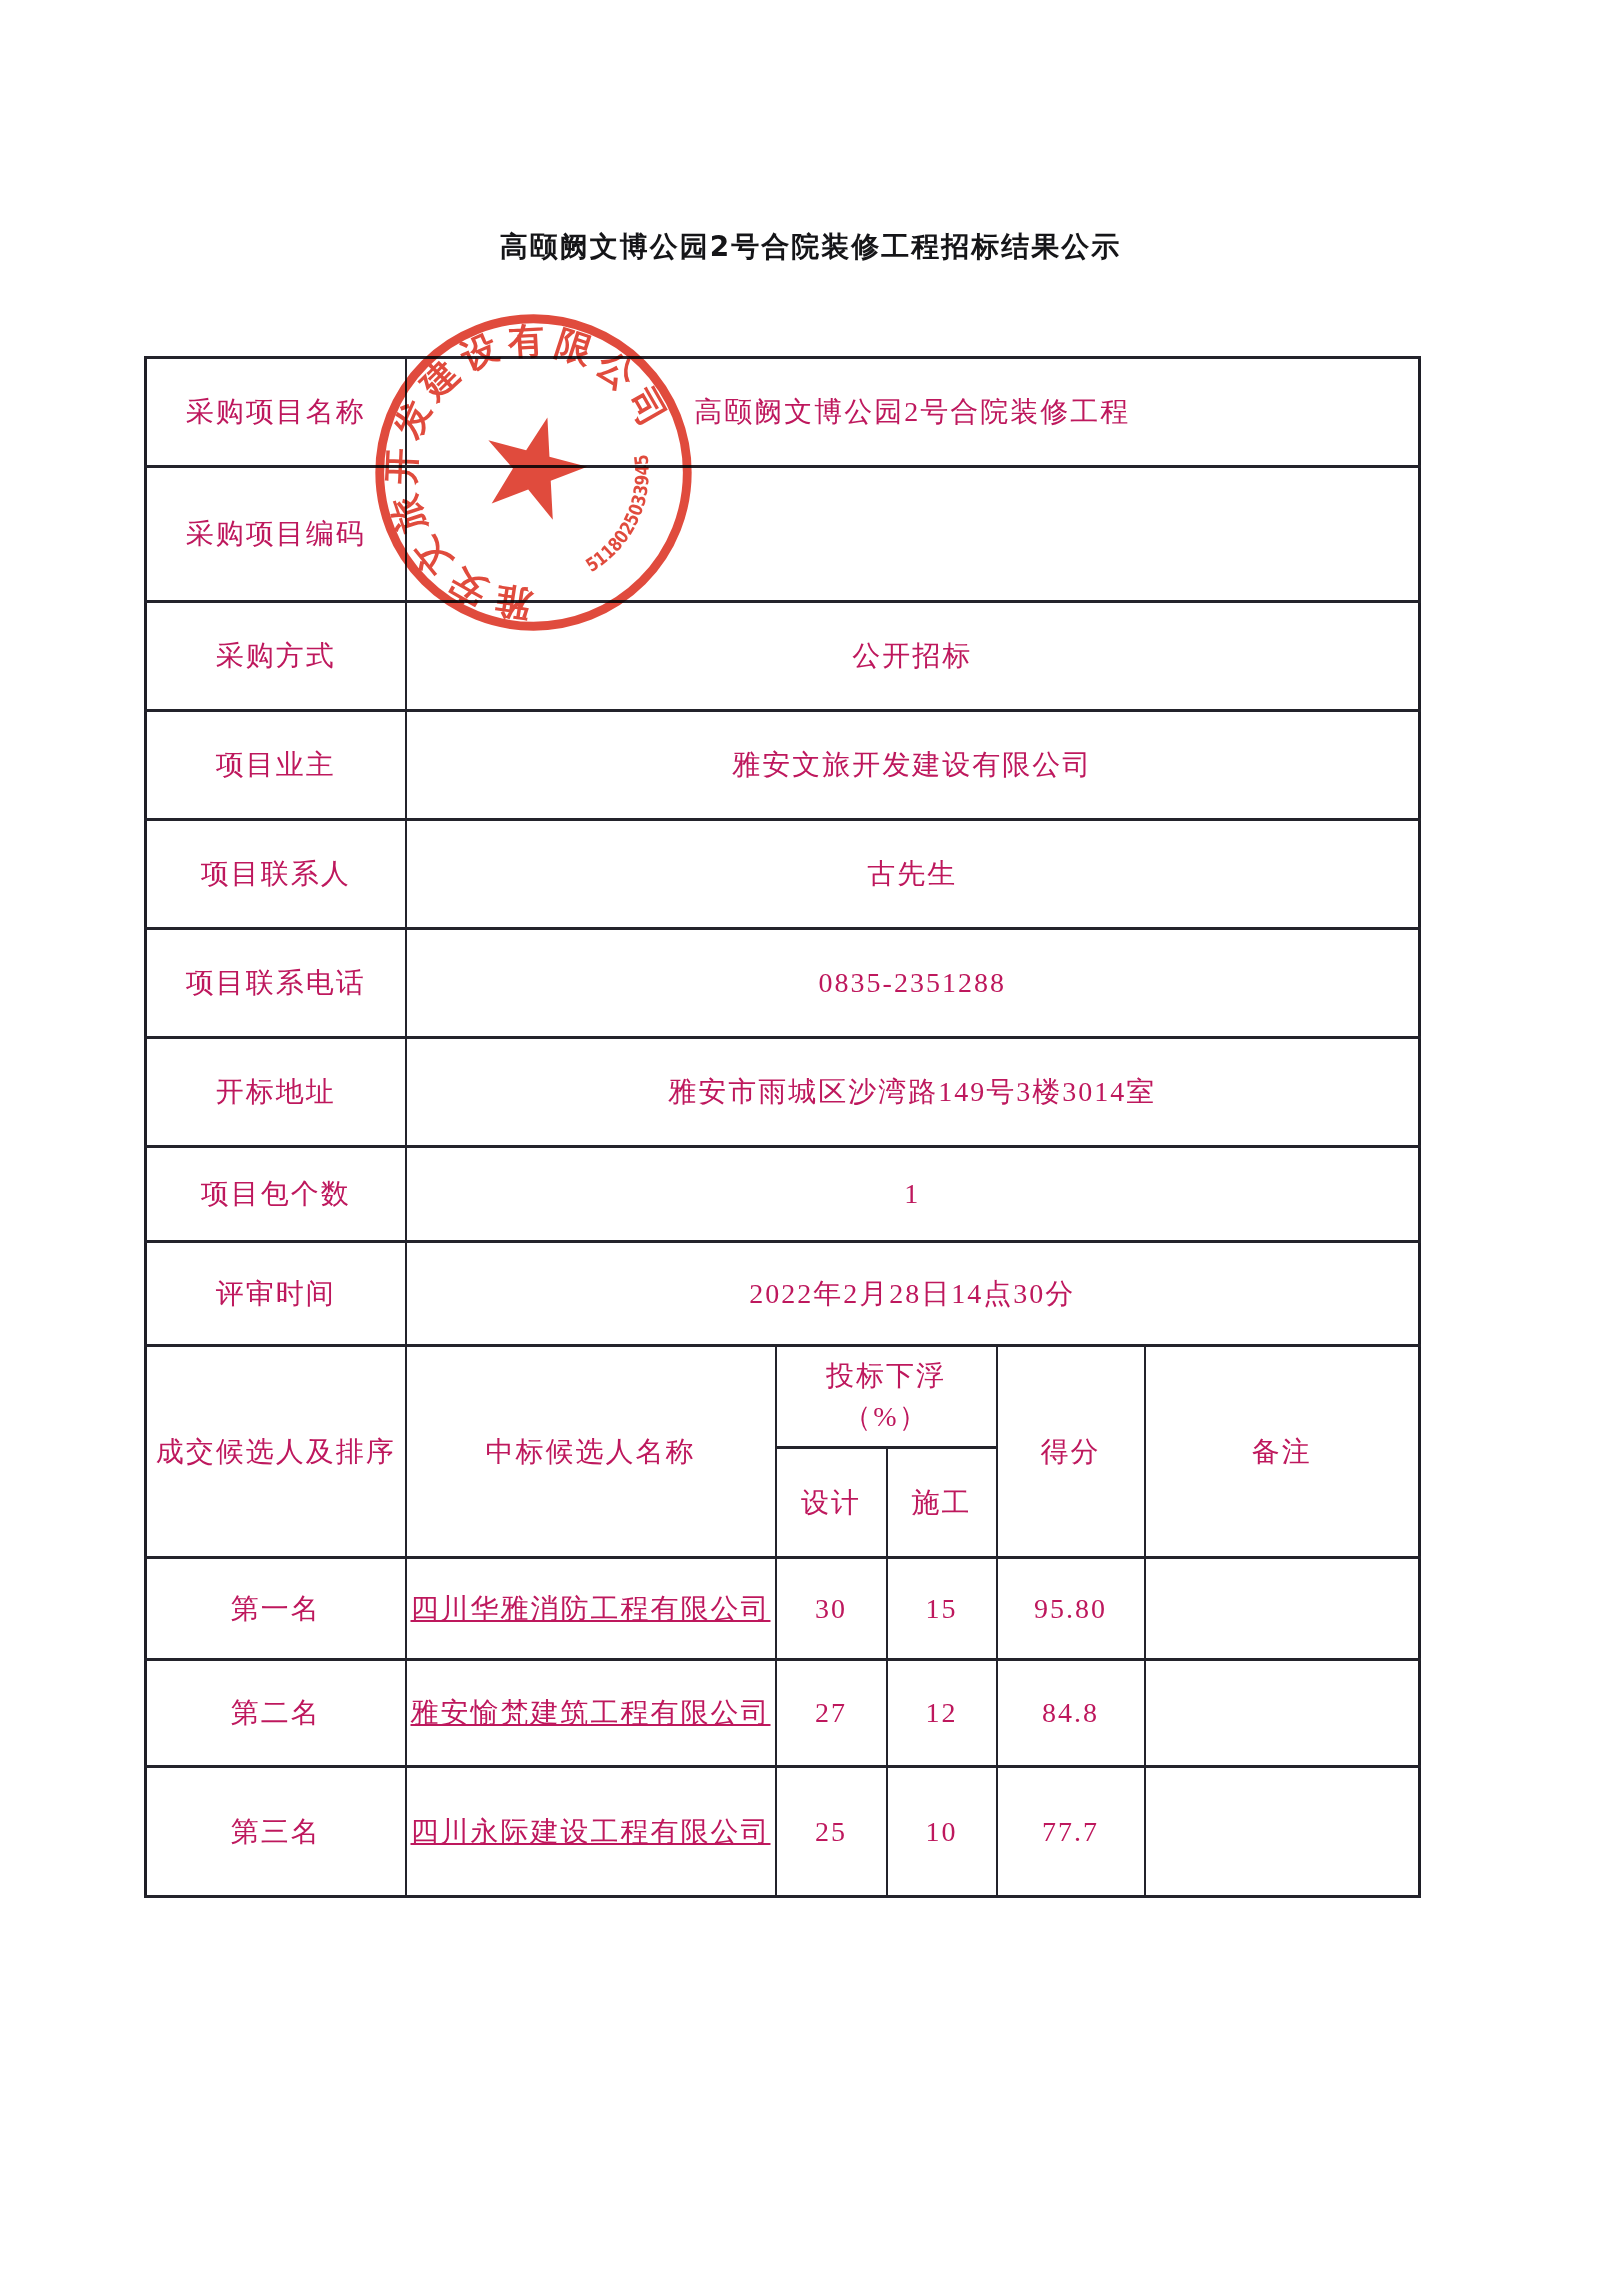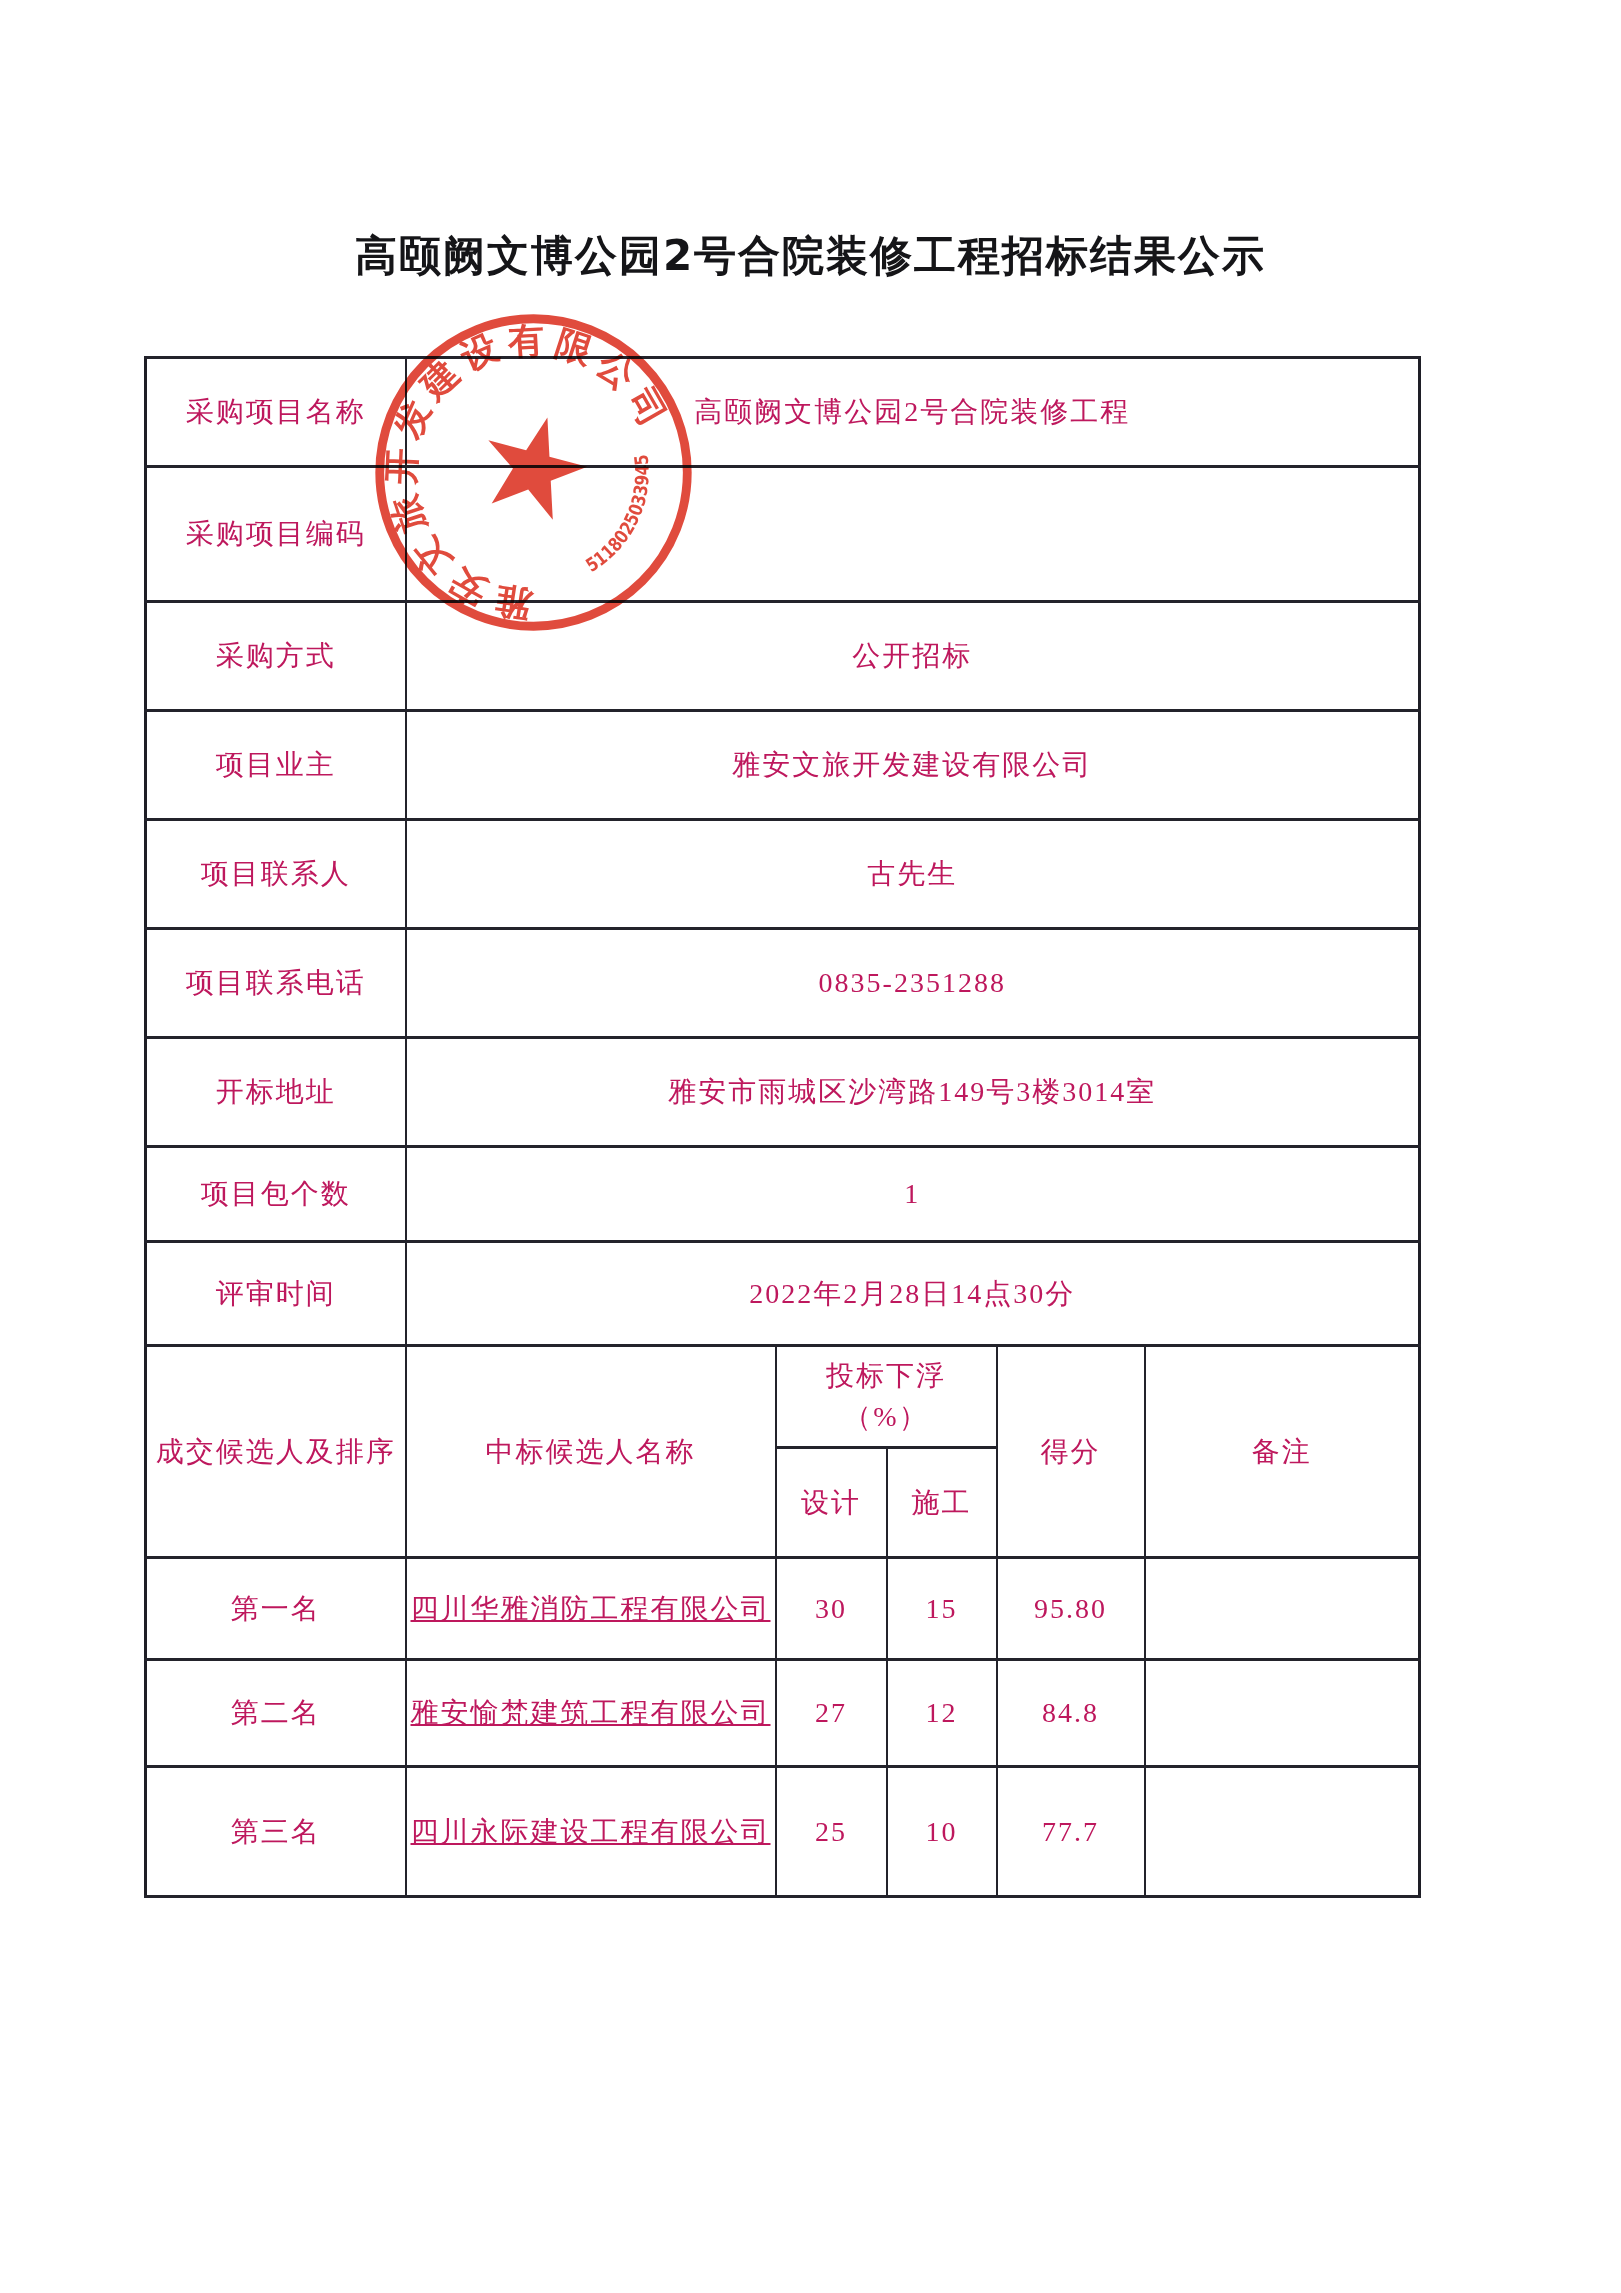--- a/index.html
+++ b/index.html
@@ -14,21 +14,21 @@
   .page{position:absolute;inset:0;}
 
   
   .doc-title{
     position:absolute;
     top:228px;left:0;width:100%;
     margin:0;
     text-align:center;
     font-family:"DejaVu Sans","Liberation Sans",sans-serif;
     font-weight:700;
-    font-size:42px;
+    font-size:28px;
     letter-spacing:2px;
     color:#151518;
   }
 
   
   table.result{
     position:absolute;
     left:144px;top:356px;
     width:1274px;
     border-collapse:collapse;

